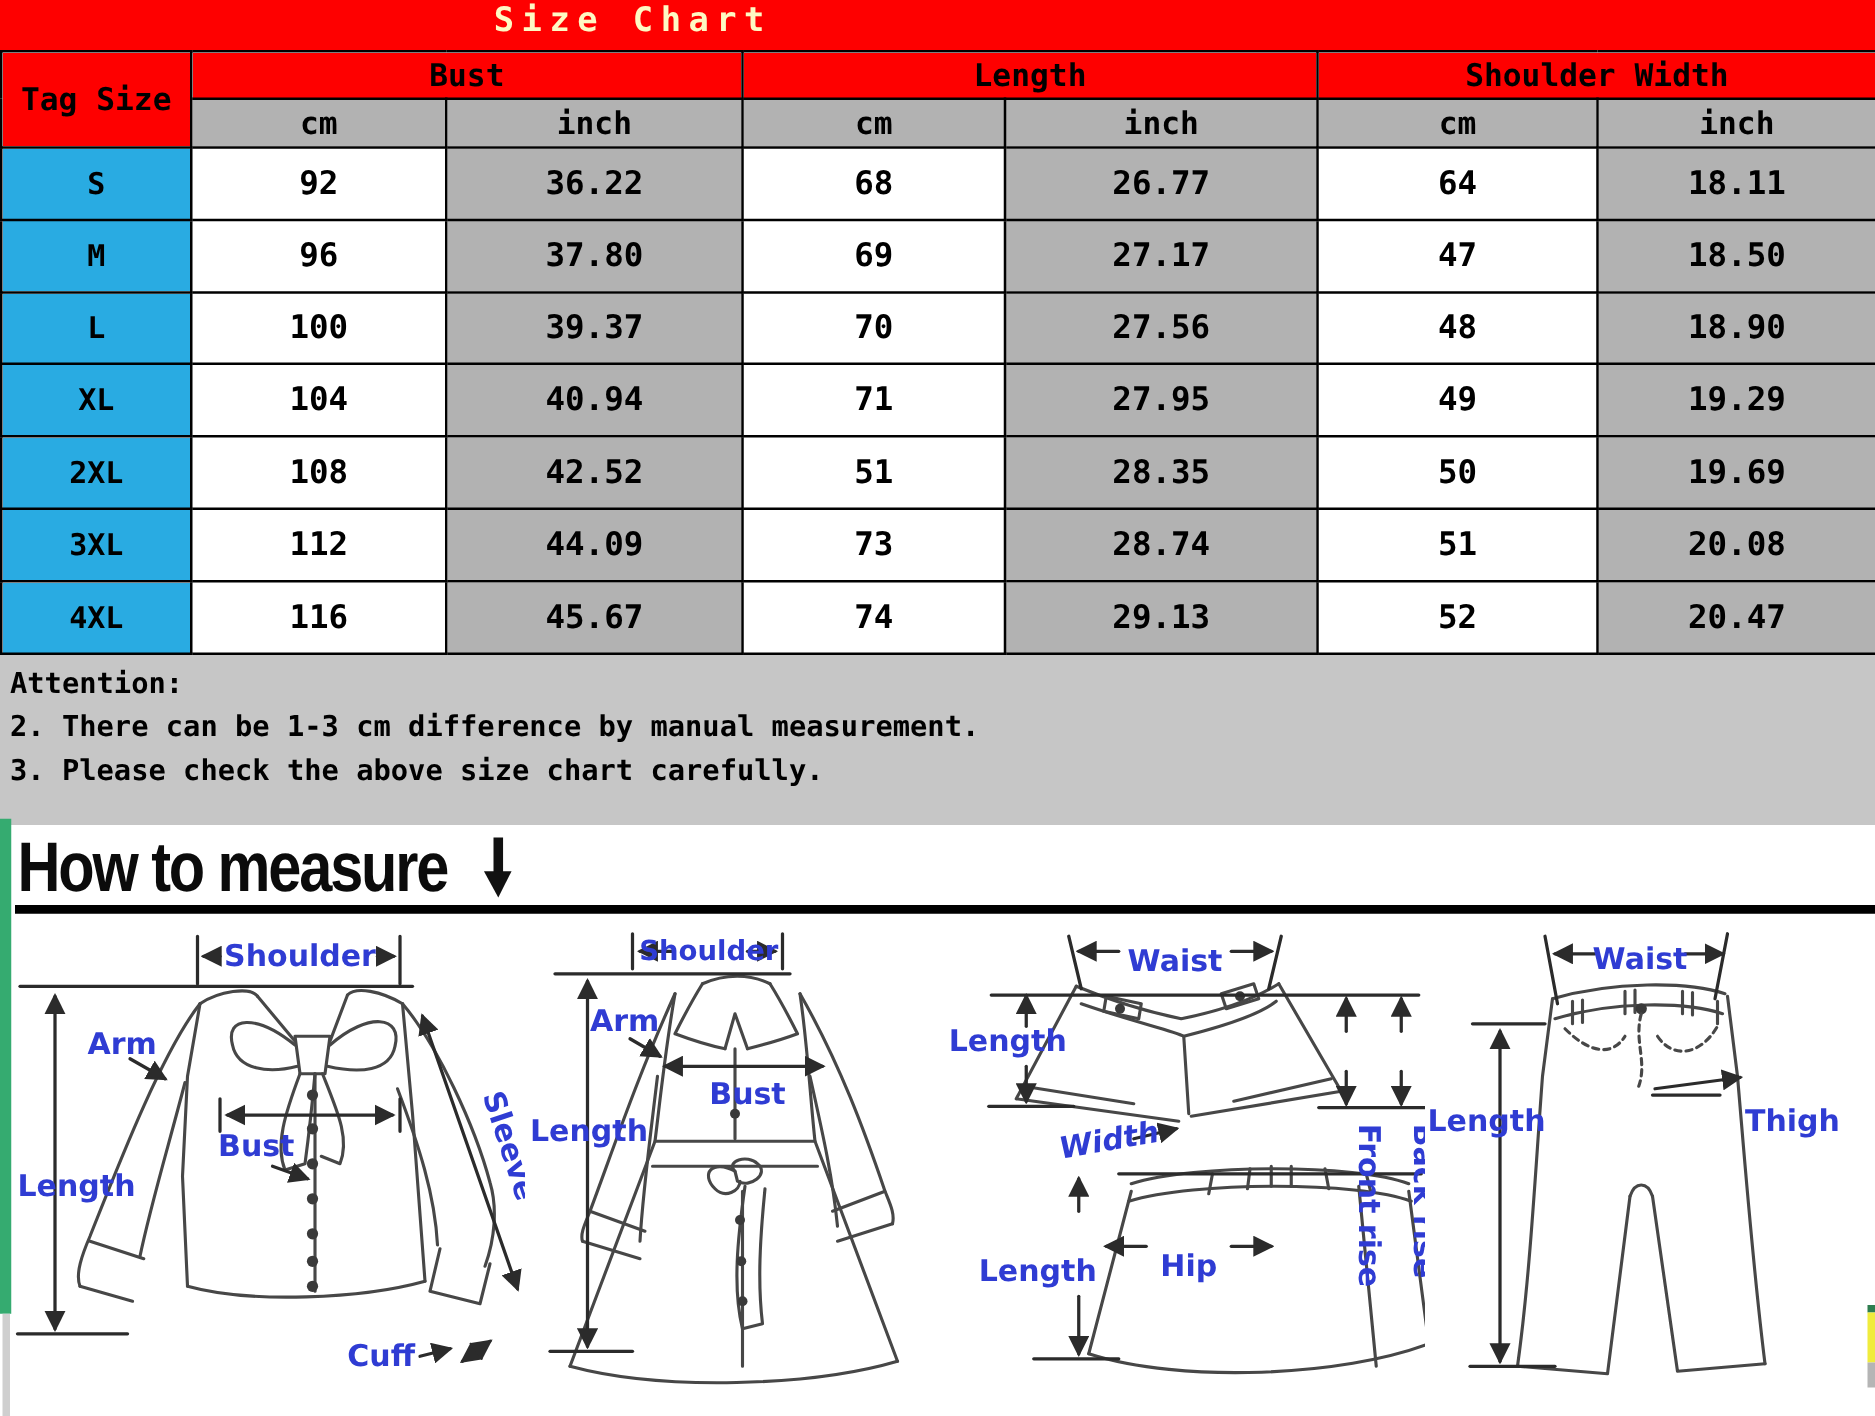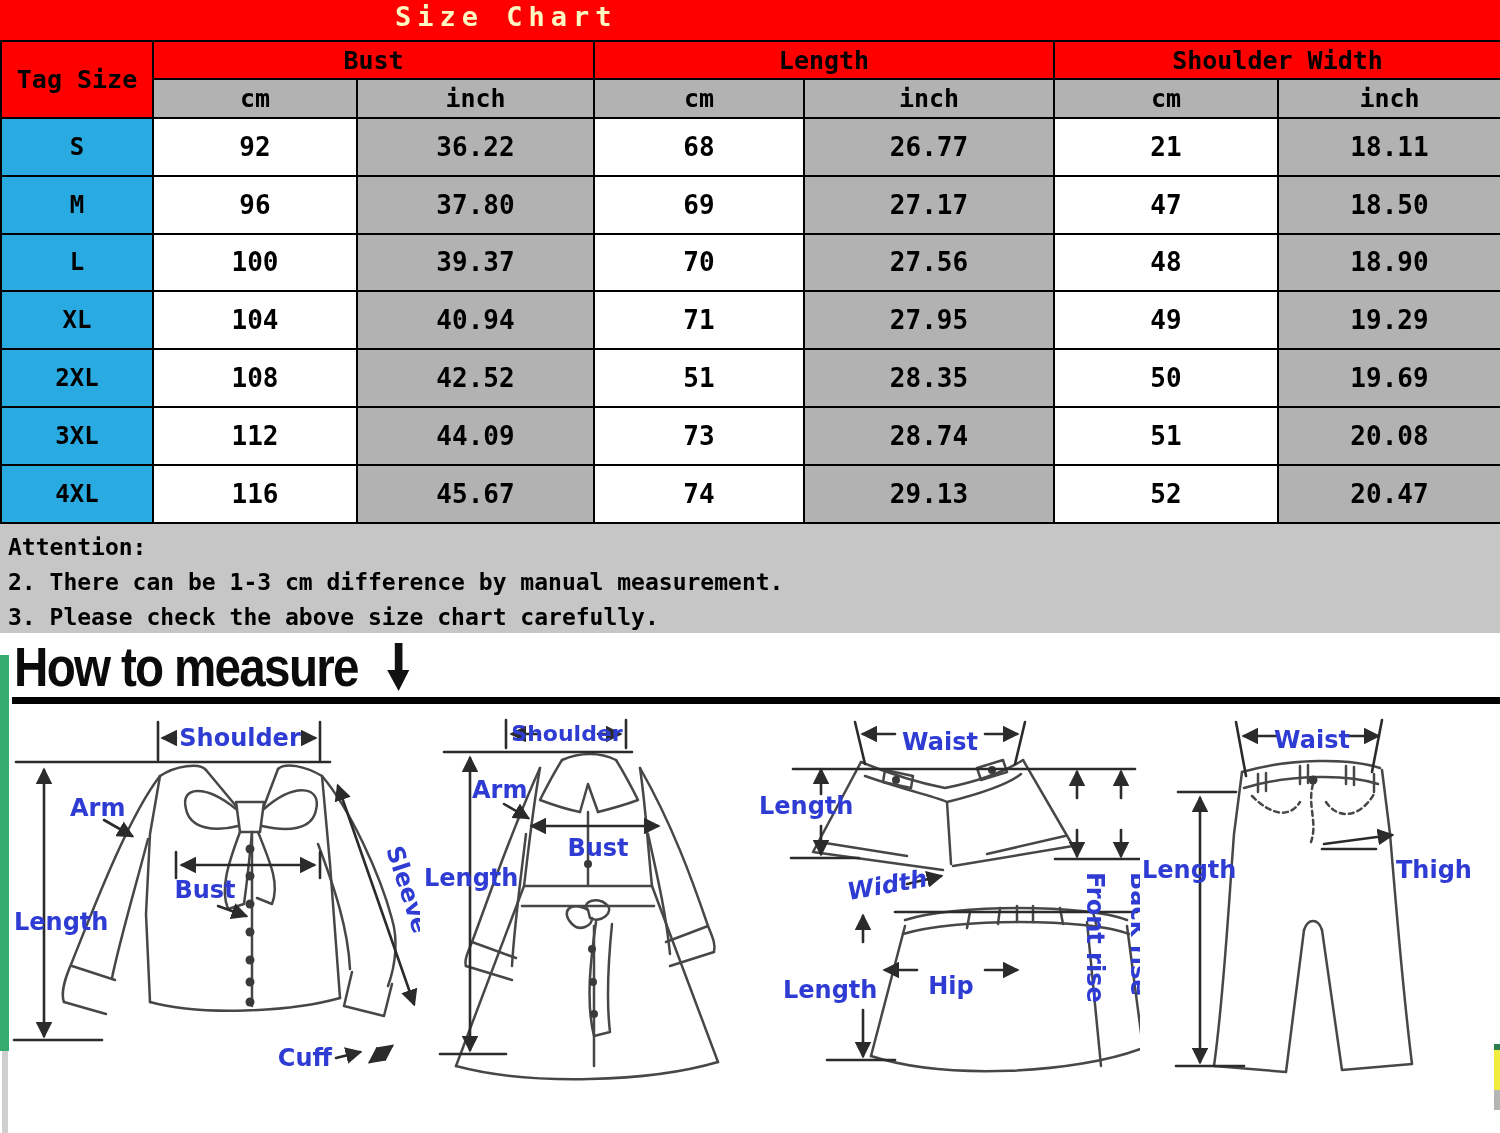--- a/index.html
+++ b/index.html
@@ -17,21 +17,21 @@
                               padding:0;overflow:hidden;}
   th.tag-head{background:#fe0000;font-size:25px;}
   th.grp{background:#fe0000;font-size:25px;height:36px;}
   th.unit{background:#b2b2b2;font-size:25px;height:37px;margin-left:45px;}
   td.col-tag{background:#29abe2;font-size:24px;}
   td.col-cm{background:#ffffff;font-size:26px;}
   td.col-in{background:#b2b2b2;font-size:26px;}
   table.size tbody td{height:55.8px;}
 
   
-  .attention{height:109px;background:#c6c6c6;padding:6px 16px 0 8px;box-sizing:border-box;
+  .attention{height:136px;background:#c6c6c6;padding:6px 16px 0 8px;box-sizing:border-box;
              font-size:23px;font-weight:bold;line-height:35px;}
 
   
   .measure{position:relative;background:#fff;}
   .htm-head{display:flex;align-items:center;padding:6px 0 0 14px;height:56px;}
   .htm-title{font-family:"Liberation Sans","DejaVu Sans",sans-serif;font-weight:bold;
              font-size:56px;letter-spacing:-2px;transform:scaleX(0.85);transform-origin:left center;
              white-space:nowrap;color:#0b0b0b;display:flex;align-items:center;gap:30px;}
   .htm-rule{height:7px;background:#000;margin:2px 0 0 12px;}
   .figures{display:flex;align-items:flex-start;padding-top:10px;}
@@ -88,21 +88,21 @@
         <th class="unit">inch</th>
       </tr>
     </thead>
     <tbody>
         <tr>
           <td class="col-tag">S</td>
           <td class="col-cm">92</td>
           <td class="col-in">36.22</td>
           <td class="col-cm">68</td>
           <td class="col-in">26.77</td>
-          <td class="col-cm">21</td>
+          <td class="col-cm">64</td>
           <td class="col-in">18.11</td>
         </tr>
         <tr>
           <td class="col-tag">M</td>
           <td class="col-cm">96</td>
           <td class="col-in">37.80</td>
           <td class="col-cm">69</td>
           <td class="col-in">27.17</td>
           <td class="col-cm">47</td>
           <td class="col-in">18.50</td>

